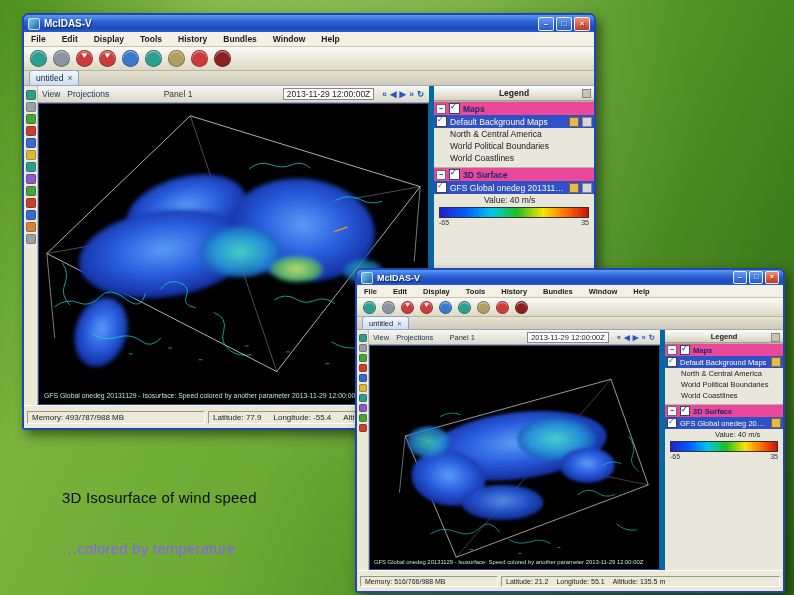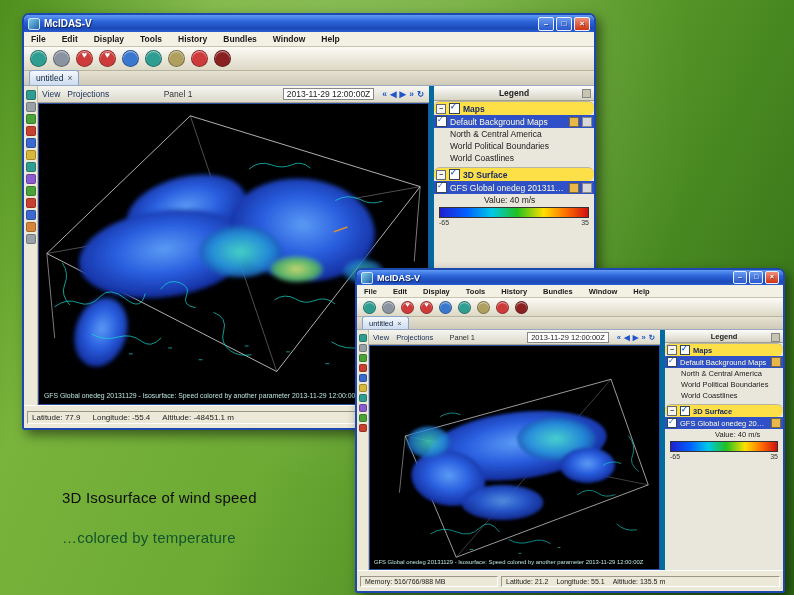--- a/index.html
+++ b/index.html
@@ -6,21 +6,21 @@
   body{
     width:794px;height:595px;position:relative;overflow:hidden;
     font-family:"Liberation Sans",sans-serif;
     background:
       radial-gradient(ellipse at 45% 18%, rgba(255,255,255,.18), rgba(255,255,255,0) 55%),
       linear-gradient(115deg,#4e8f1e 0%, #79b43c 20%, #6caa34 45%, #4a8a21 72%, #2d6714 100%);
   }
   
   .caption{position:absolute;left:62px;font-size:15px;letter-spacing:.2px;}
   .cap1{top:489px;color:#0c0c0c;}
-  .cap2{top:529px;color:#14532d;}
+  .cap2{top:540px;color:#8b5cf6;}
 
   
   .window{position:absolute;display:flex;flex-direction:column;
     border:2px solid #1c48b0;border-radius:7px 7px 3px 3px;background:#ece9d8;
     box-shadow:4px 5px 12px rgba(0,0,0,.5);overflow:hidden;}
   .win1{left:22px;top:13px;width:570px;height:413px;z-index:1;font-size:9px;}
   .win2{left:355px;top:268px;width:426px;height:321px;z-index:2;font-size:8px;}
 
   .titlebar{flex:none;display:flex;align-items:center;gap:4px;padding:0 4px;color:#fff;font-weight:bold;
     text-shadow:1px 1px 1px rgba(0,0,0,.55);
@@ -91,21 +91,21 @@
 
   
   .legend{flex:none;display:flex;flex-direction:column;background:#e9e7dc;border-left:5px solid #0369a1;overflow:hidden;}
   .win1 .legend{width:160px;font-size:8.5px;}
   .win2 .legend{width:118px;font-size:7.5px;}
   .legend-head{flex:none;position:relative;display:flex;align-items:center;justify-content:center;
     font-weight:bold;color:#222;background:linear-gradient(#fdfdfb,#d6d3c4);border-bottom:1px solid #a0a090;}
   .win1 .legend-head{height:14px;} .win2 .legend-head{height:12px;}
   .lh-pin{position:absolute;right:3px;top:3px;width:7px;height:7px;background:#c8c4b0;border:1px solid #888;}
   .lrow{display:flex;align-items:center;gap:3px;padding:1px 2px;white-space:nowrap;overflow:hidden;}
-  .cat{border-top:1px solid #b8b4a4;background:#fde047;font-weight:bold;color:#1a2a6a;border-radius:6px;}
+  .cat{border-top:1px solid #b8b4a4;background:#ec4899;font-weight:bold;color:#1a2a6a;}
   .expander{flex:none;width:8px;height:8px;border:1px solid #667;background:#f4f4f0;
     font-size:7px;line-height:7px;text-align:center;color:#333;}
   .chk{flex:none;width:9px;height:9px;background:#fff;border:1px solid #345;position:relative;}
   .win2 .chk{width:8px;height:8px;}
   .chk::after{content:"✓";position:absolute;left:0;top:-2px;font-size:8px;color:#1a5ad0;}
   .link{background:#3050c8;color:#fff;}
   .link .link-label{flex:1;overflow:hidden;text-overflow:ellipsis;color:#fdfdd8;}
   .mini-ic{flex:none;width:8px;height:8px;border:1px solid #7a6a30;}
   .ic-a{background:#e8b84a;} .ic-b{background:#d8d8d8;border-color:#888;}
   .plain{padding-left:16px;color:#1a1a1a;}
@@ -287,20 +287,21 @@
       </div>
       <div class="lvalue">Value: 40 m/s</div>
       <div class="cbar"></div>
       <div class="cbar-labels">
         <span>-65</span>
         <span>35</span>
       </div>
     </div>
   </div>
   <div class="statusbar">
+    <span class="scell mem">Memory: 493/787/988 MB</span>
     <span class="scell pos">
       <span>Latitude: 77.9</span>
       <span>Longitude: -55.4</span>
       <span>Altitude: -48451.1 m</span>
     </span>
   </div>
 </div>
 
 <div class="window win2">
   <div class="titlebar">

